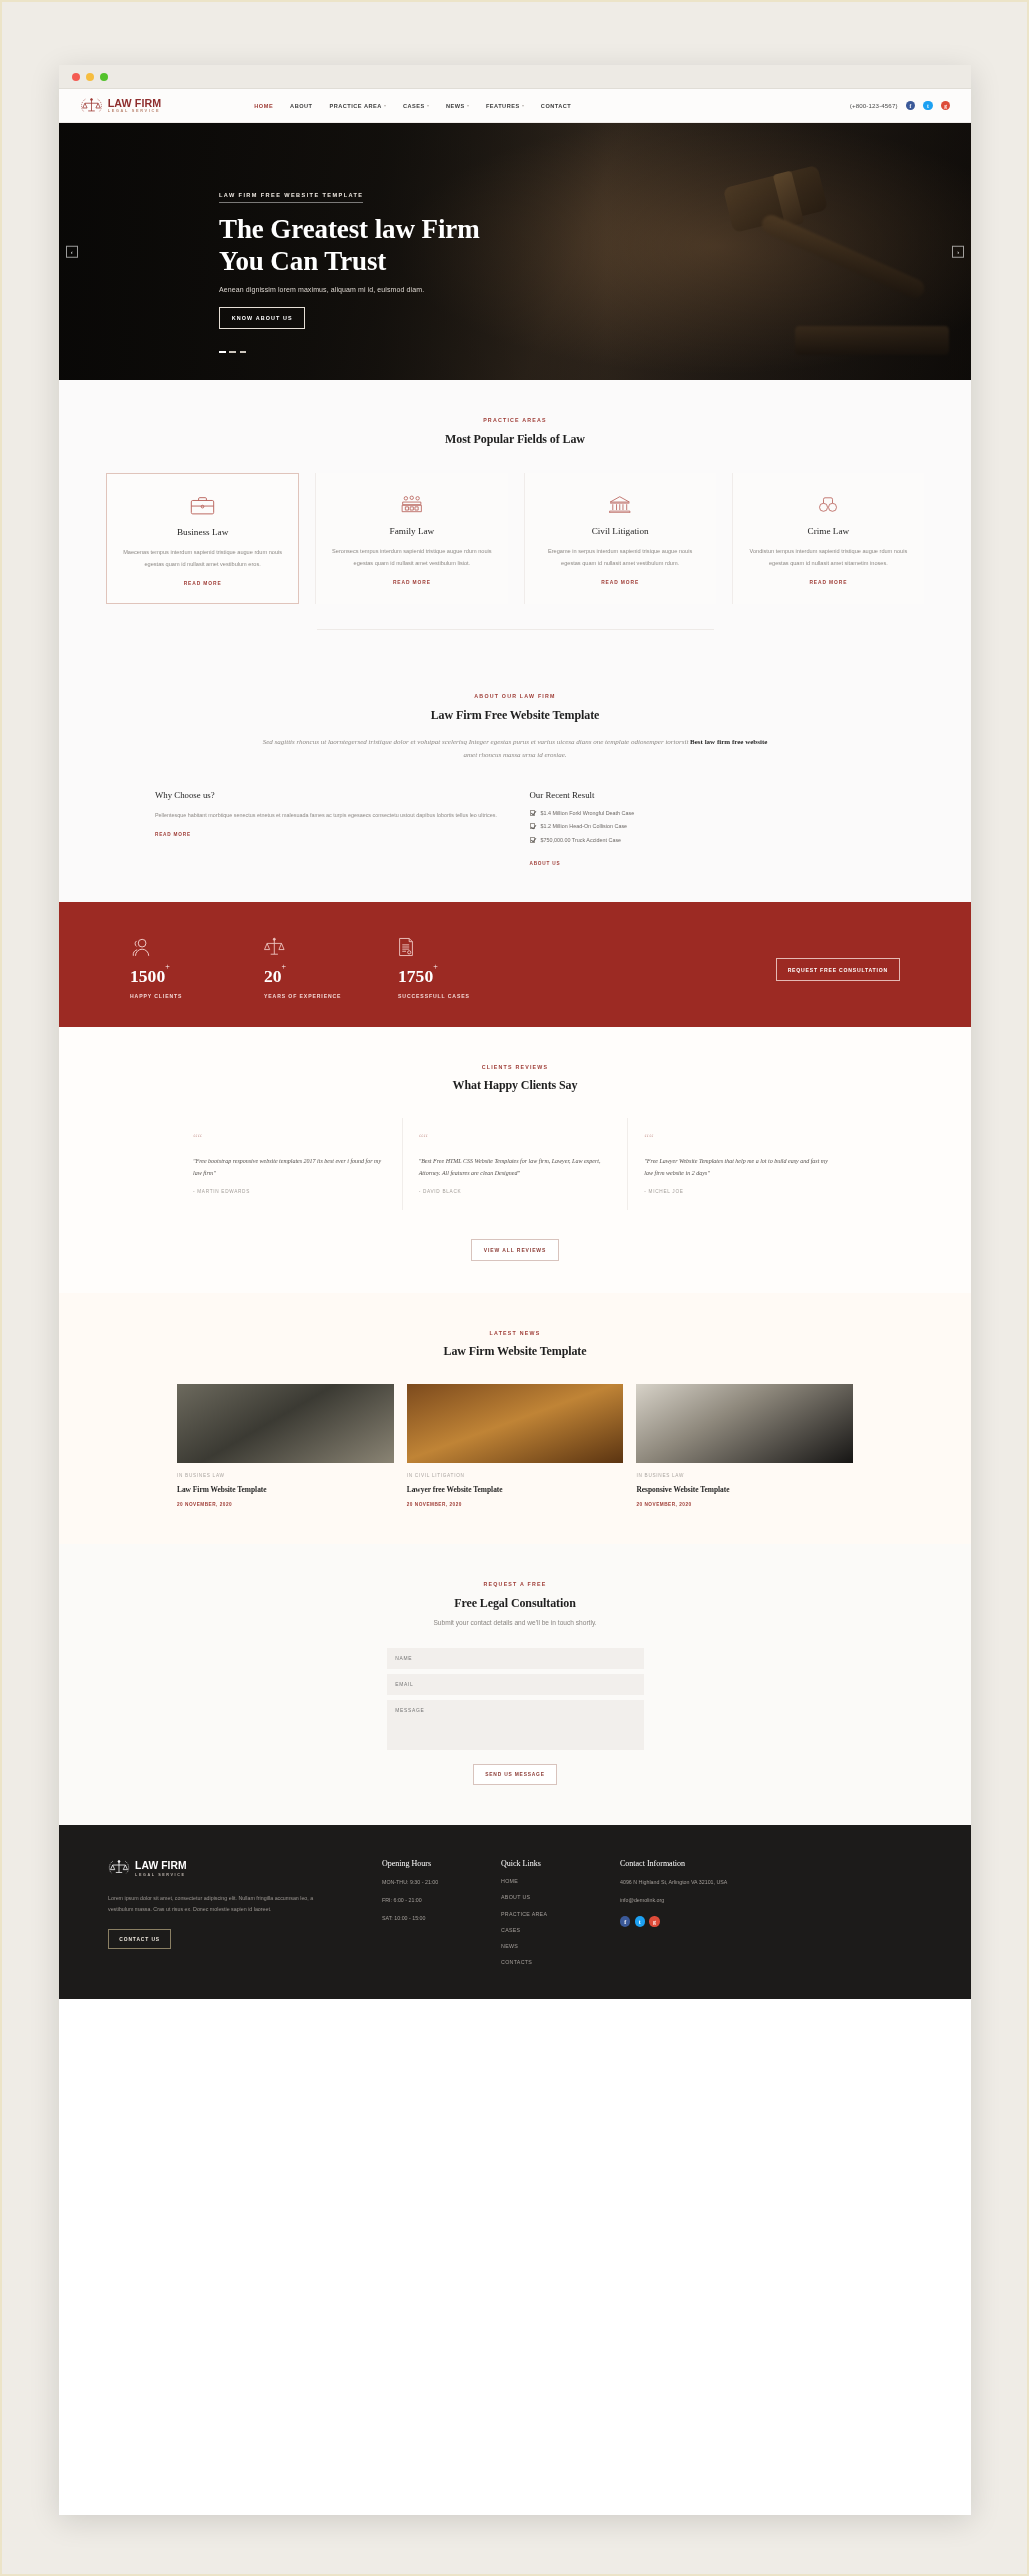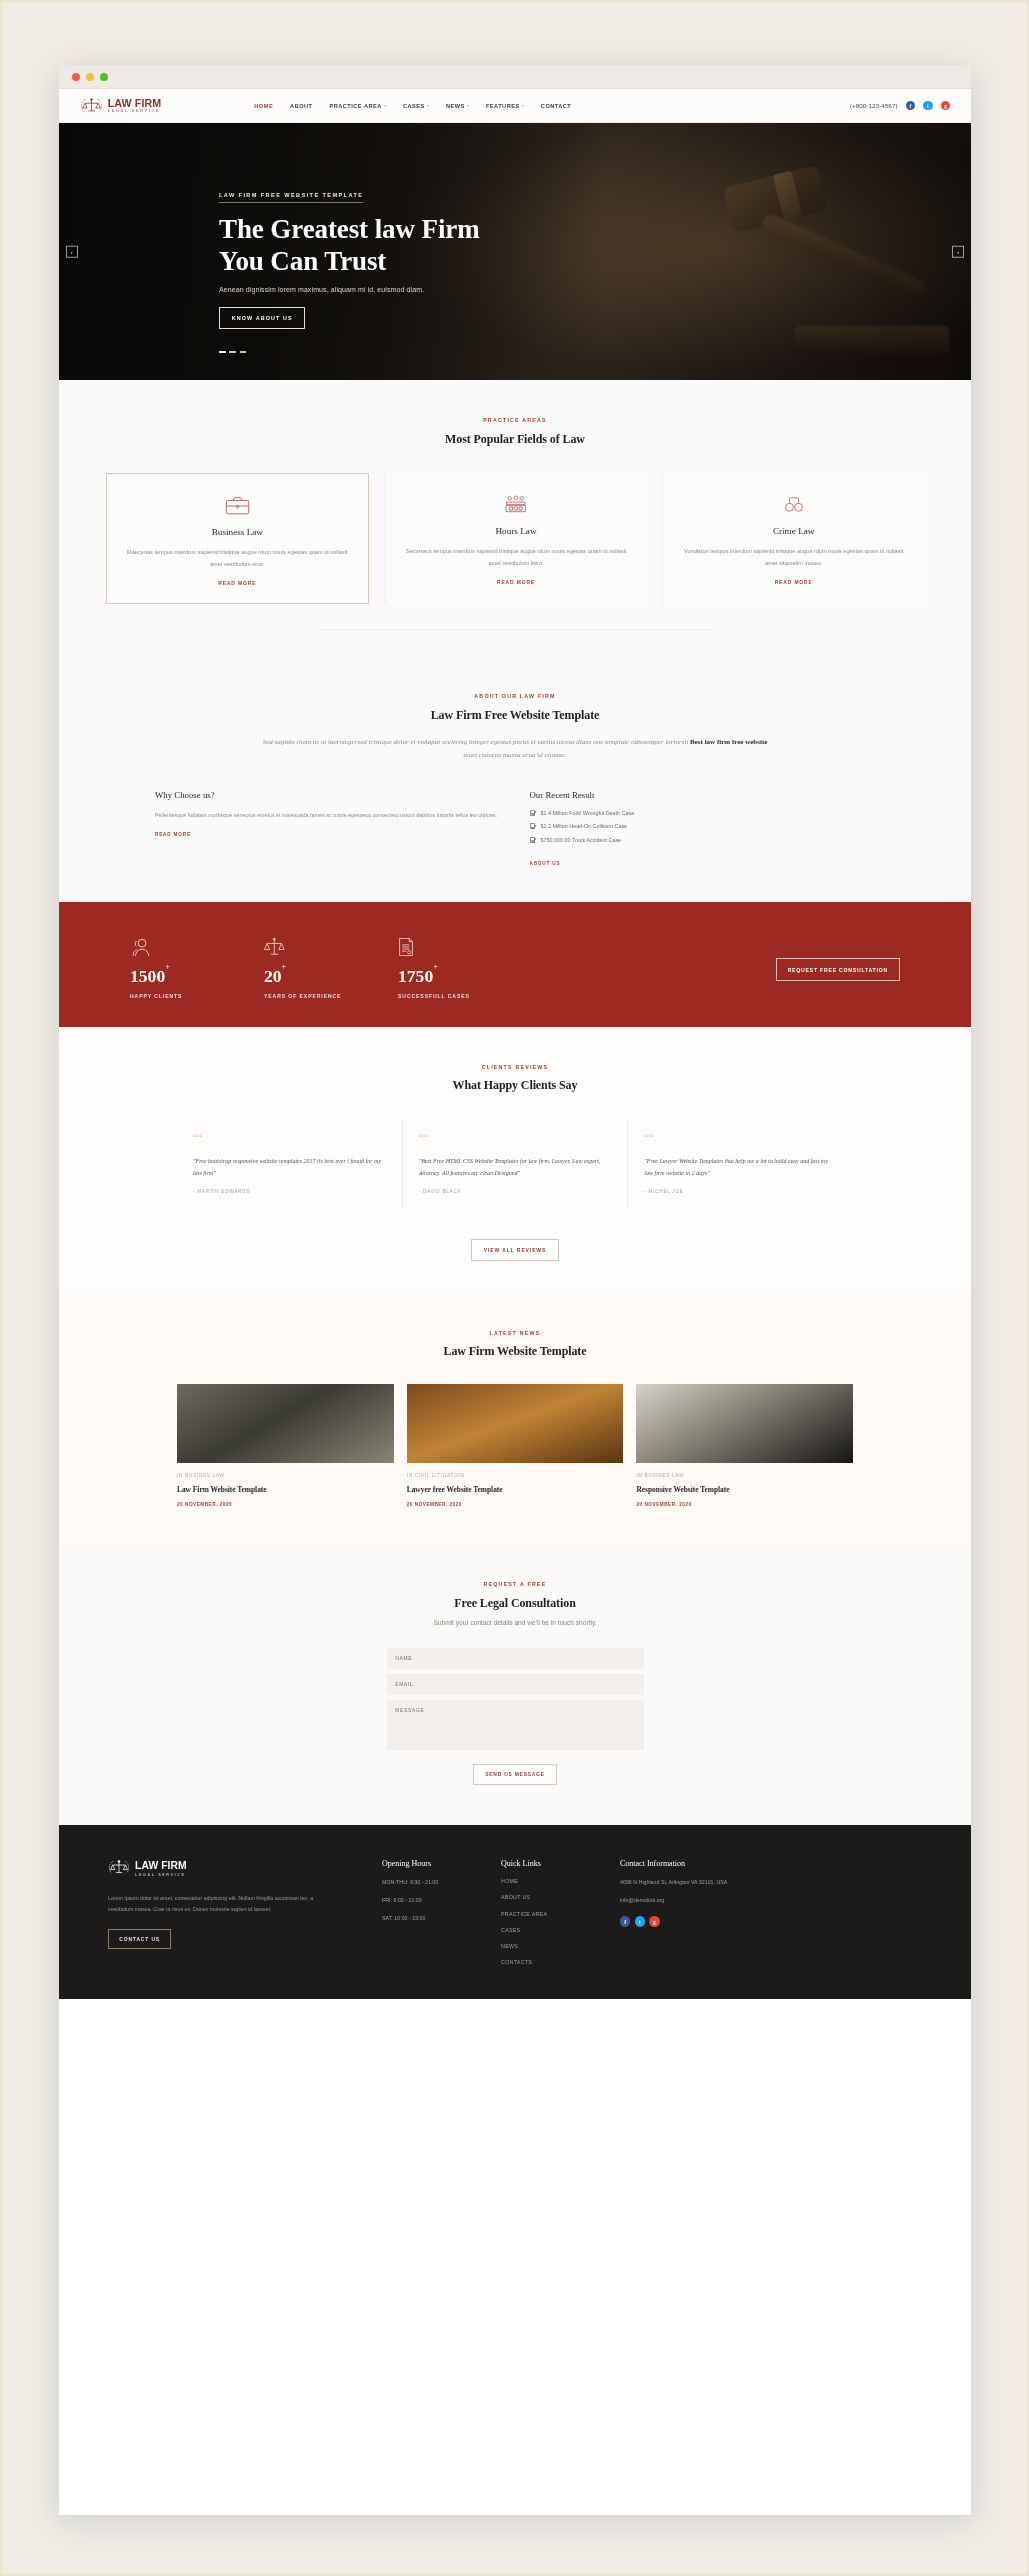--- a/index.html
+++ b/index.html
@@ -322,25 +322,38 @@
             <circle cx="11" cy="6" r="3.2"></circle>
               <circle cx="22" cy="5" r="3.2"></circle>
               <circle cx="33" cy="6" r="3.2"></circle>
             <path d="M5 13 h34 v5 H5 Z"></path>
               <path d="M4 19 h36 v12 H4 Z"></path>
             <path d="M10 22 h6 v6 h-6 Z"></path>
               <path d="M19 22 h6 v6 h-6 Z"></path>
               <path d="M28 22 h6 v6 h-6 Z"></path>
           </svg>
         </div>
-        <div class="card-title">Hours Law</div>
+        <div class="card-title">Family Law</div>
         <p class="card-text">Seronsecs tempus interdum sapienid tristique augue rdum nouis egestas quam id nullasit amet vestibulum lisiot.</p>
         <a href="#" class="card-link">READ MORE</a>
       </div>
 
+      <div class="card">
+        <div class="card-icon">
+          <svg viewBox="0 0 44 34" width="23.5" height="18.4" fill="none" stroke="#b9635c" stroke-width="1.6">
+            <path d="M22 3 L40 13 H4 Z"></path>
+              <path d="M4 15 h36"></path>
+            <path d="M9 17 v11 M16 17 v11 M22 17 v11 M28 17 v11 M35 17 v11"></path>
+            <path d="M3 30 h38 v3 H3 Z"></path>
+          </svg>
+        </div>
+        <div class="card-title">Civil Litigation</div>
+        <p class="card-text">Eregame in serpus interdum sapienid trisique augue nouis egestas quam id nullasit amet vestibulum rdum.</p>
+        <a href="#" class="card-link">READ MORE</a>
+      </div>
 
       <div class="card">
         <div class="card-icon">
           <svg viewBox="0 0 44 34" width="22" height="17.6" fill="none" stroke="#b9635c" stroke-width="1.7">
             <circle cx="13" cy="24" r="8"></circle>
               <circle cx="31" cy="24" r="8"></circle>
             <path d="M13 16 V8 a3 3 0 0 1 3-3"></path>
               <path d="M31 16 V8 a3 3 0 0 0-3-3"></path>
             <path d="M16 5 h12"></path>
           </svg>

